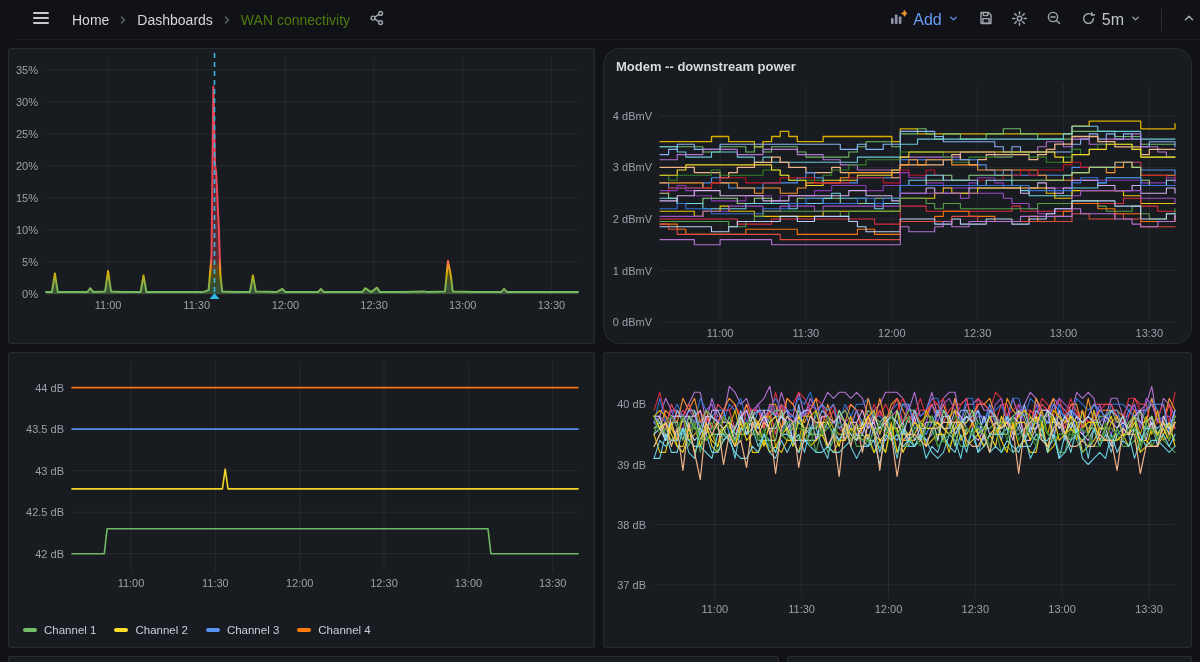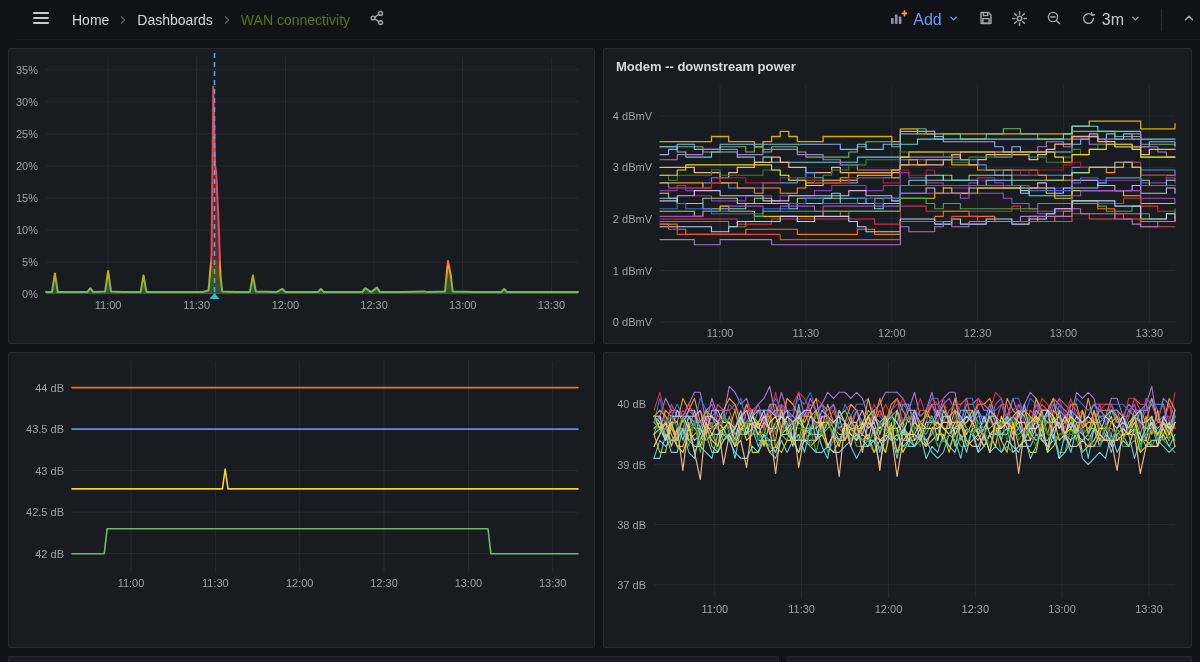--- a/index.html
+++ b/index.html
@@ -22,21 +22,21 @@
   .txt-btn { display:flex; align-items:center; gap:6px; background:none; border:none;
     cursor:pointer; padding:0 8px; height:30px; border-radius:2px; }
   .txt-btn .lbl { font-size:16px; font-weight:500; color:#c0c3c9; }
   .add-btn .lbl { color:#669DF2; }
   .divider { width:1px; height:22px; background:rgba(204,204,220,0.15); margin:0 8px; }
 
   
   .panel { position:absolute; background:#181B1F; border:1px solid rgba(204,204,220,0.09);
     border-radius:3px; display:flex; flex-direction:column; }
   #panel-0 { left:8px;  top:48px;  width:587px; height:296px; }
-  #panel-1 { left:603px; top:48px;  width:589px; height:296px; }
+  #panel-1 { left:603px; top:48px;  width:589px; height:296px;border-radius:17px; }
   #panel-2 { left:8px;  top:352px; width:587px; height:296px; }
   #panel-3 { left:603px; top:352px; width:589px; height:296px; }
   .panel-header { height:28px; padding:8px 12px 0; flex:none; }
   .panel-title { font-size:13px; font-weight:600; color:#d8d9da; cursor:pointer;
     display:inline-block; white-space:nowrap; }
   .chart-host { flex:1; margin:0 8px 0 4px; position:relative; min-height:0; cursor:crosshair; }
   .chart-host svg { display:block; }
   svg text.tick { fill:#9da0a8; font-family:"Liberation Sans",sans-serif; font-size:11px; font-weight:500; }
   svg .ty { text-anchor:end; }
   svg .tx { text-anchor:middle; }
@@ -137,21 +137,21 @@
       </span>
     </button>
 
     <button class="txt-btn">
       <span>
         <svg width="15" height="15" viewBox="0 0 16 16" fill="none" stroke="#a2a7ae" stroke-width="1.5" stroke-linecap="round">
           <path d="M13.2 8a5.2 5.2 0 1 1-1.6-3.75"></path>
           <path d="M11.3 1.8l.5 2.7 2.7-.5" stroke-linejoin="round"></path>
         </svg>
       </span>
-      <span class="lbl">3m</span>
+      <span class="lbl">5m</span>
       <span>
         <svg width="11" height="11" viewBox="0 0 16 16">
             <path d="M4 6l4 4 4-4" fill="none" stroke="#a2a7ae" stroke-width="1.8" stroke-linecap="round" stroke-linejoin="round"></path>
           </svg>
       </span>
     </button>
 
     <span class="divider"></span>
 
     <button class="icon-btn">
@@ -295,20 +295,38 @@
         <line class="grid" x1="455.4" x2="455.4" y1="8" y2="219"></line>
         <text class="tick tx" x="455.4" y="234">13:00</text>
         <line class="grid" x1="539.7" x2="539.7" y1="8" y2="219"></line>
         <text class="tick tx" x="539.7" y="234">13:30</text>
         <path d="M59.0 200.7L91.3 200.7L94.1 175.8L475.0 175.8L477.9 200.7L565.0 200.7" fill="none" stroke="#73BF69" stroke-width="1.6" stroke-linejoin="round" stroke-linecap="round" opacity="0.96"></path>
         <path d="M59.0 135.9L209.4 135.9L212.2 116.0L215.0 135.9L565.0 135.9" fill="none" stroke="#FADE2A" stroke-width="1.6" stroke-linejoin="round" stroke-linecap="round" opacity="0.96"></path>
         <path d="M59.0 76.1L565.0 76.1" fill="none" stroke="#5794F2" stroke-width="1.6" stroke-linejoin="round" stroke-linecap="round" opacity="0.96"></path>
         <path d="M59.0 34.6L565.0 34.6" fill="none" stroke="#FF780A" stroke-width="1.6" stroke-linejoin="round" stroke-linecap="round" opacity="0.96"></path>
       </svg>
     </div>
+  <div class="legend">
+      <div class="legend-item">
+        <span class="swatch" style="background: rgb(115, 191, 105);"></span>
+        <span class="legend-label">Channel 1</span>
+      </div>
+      <div class="legend-item">
+        <span class="swatch" style="background: rgb(250, 222, 42);"></span>
+        <span class="legend-label">Channel 2</span>
+      </div>
+      <div class="legend-item">
+        <span class="swatch" style="background: rgb(87, 148, 242);"></span>
+        <span class="legend-label">Channel 3</span>
+      </div>
+      <div class="legend-item">
+        <span class="swatch" style="background: rgb(255, 120, 10);"></span>
+        <span class="legend-label">Channel 4</span>
+      </div>
+    </div>
 </section>
 
 <section class="panel" id="panel-3">
   <div class="chart-host">
       <svg width="575" height="266">
         <defs></defs>
         <line class="grid" x1="46" x2="567" y1="231.8" y2="231.8"></line>
         <text class="tick ty" x="38" y="235.8">37 dB</text>
         <line class="grid" x1="46" x2="567" y1="171.6" y2="171.6"></line>
         <text class="tick ty" x="38" y="175.6">38 dB</text>

